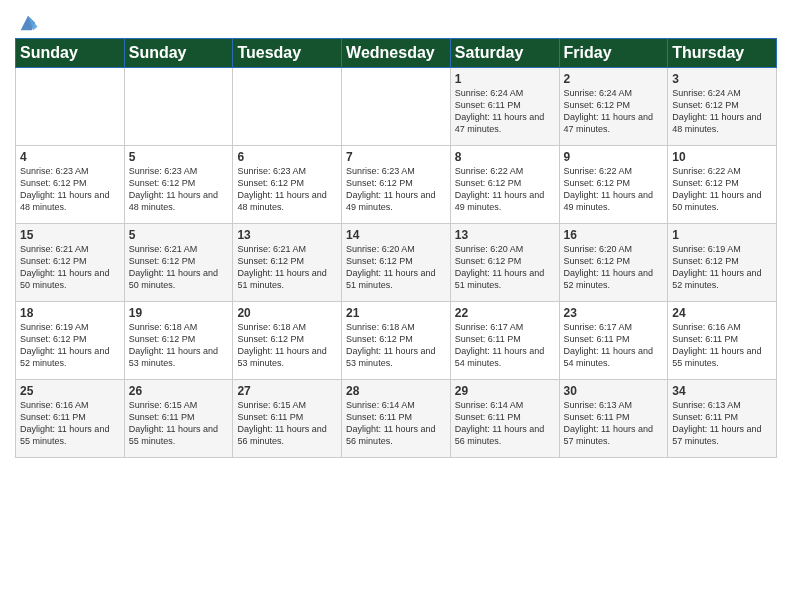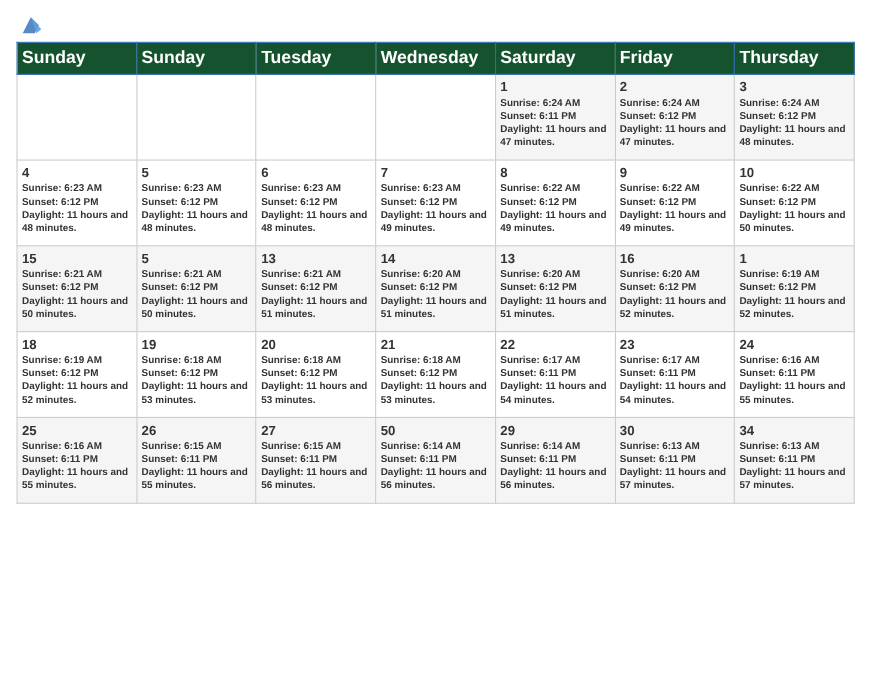--- a/index.html
+++ b/index.html
@@ -88,21 +88,20 @@
     .day-number {
       font-size: 12px;
       font-weight: bold;
       display: block;
       margin-bottom: 1px;
     }
     .day-info {
       font-size: 9px;
       line-height: 1.35;
       color: #333;
-      font-weight: bold;
     }
     .empty-cell {
       background: #fff !important;
     }
   </style>
 </head>
 <body>
 
 <div class="header-area">
   <div class="logo">
@@ -305,21 +304,21 @@
 Sunset: 6:11 PM
 Daylight: 11 hours and 55 minutes.</div>
         </td>
         <td>
           <span class="day-number">27</span>
           <div class="day-info" style="white-space: pre-line;">Sunrise: 6:15 AM
 Sunset: 6:11 PM
 Daylight: 11 hours and 56 minutes.</div>
         </td>
         <td>
-          <span class="day-number">50</span>
+          <span class="day-number">28</span>
           <div class="day-info" style="white-space: pre-line;">Sunrise: 6:14 AM
 Sunset: 6:11 PM
 Daylight: 11 hours and 56 minutes.</div>
         </td>
         <td>
           <span class="day-number">29</span>
           <div class="day-info" style="white-space: pre-line;">Sunrise: 6:14 AM
 Sunset: 6:11 PM
 Daylight: 11 hours and 56 minutes.</div>
         </td>

